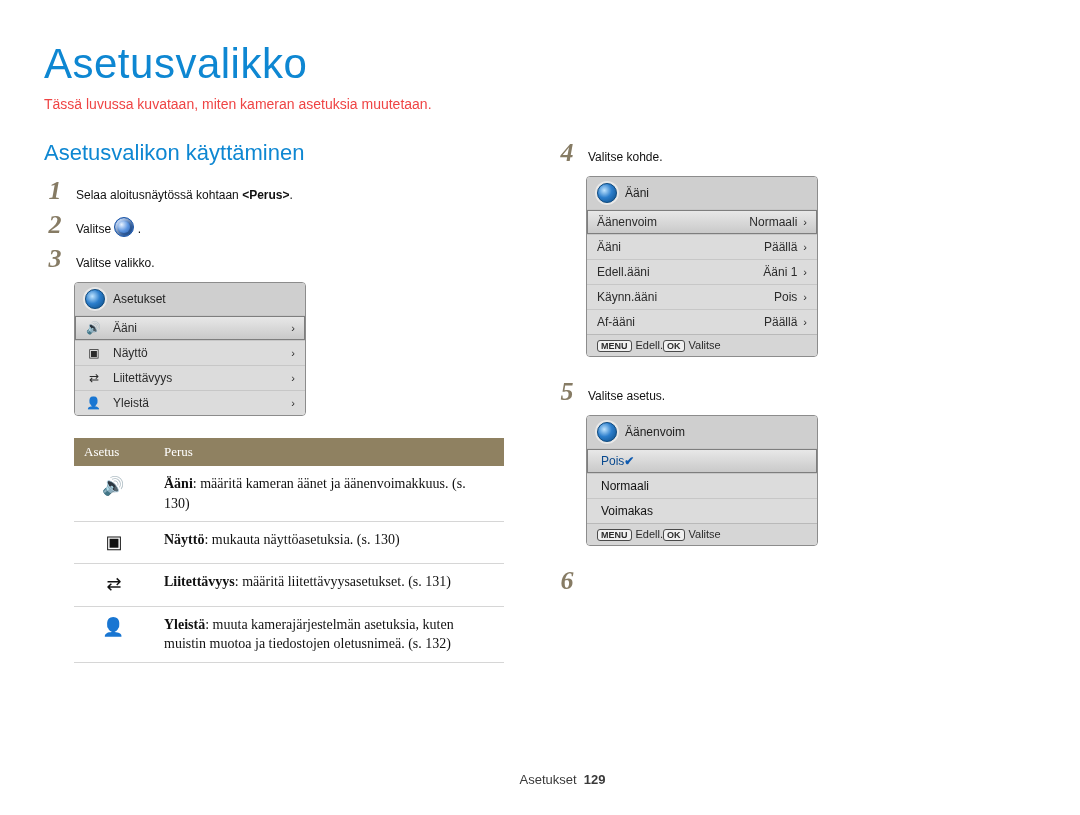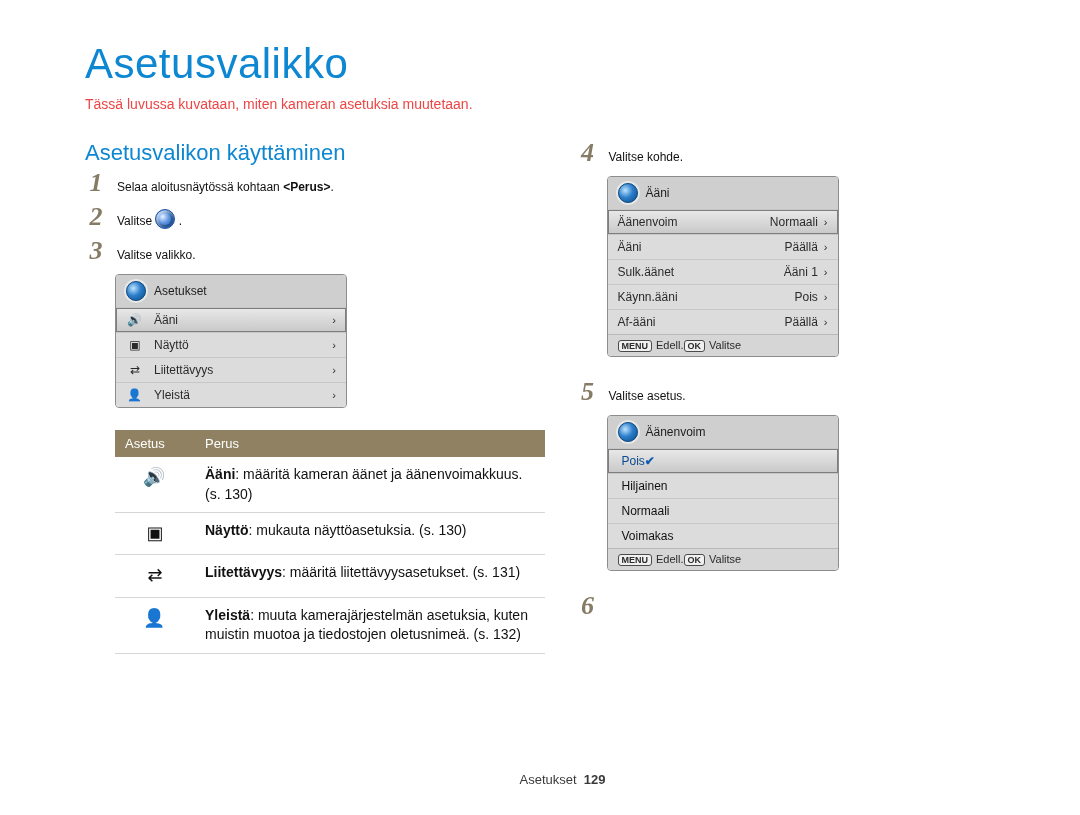--- a/index.html
+++ b/index.html
@@ -7,42 +7,42 @@
     padding: 0;
     width: 1080px;
     height: 815px;
     background: #fff;
     font-family: Arial, Helvetica, sans-serif;
     color: #111;
     font-size: 15px;
   }
   .page {
     box-sizing: border-box;
-    padding: 40px 60px 30px 85px;
+    padding: 40px 60px 30px 44px;
     position: relative;
     width: 1080px;
     height: 815px;
   }
   h1.title {
     color: #0e87d2;
     font-weight: 300;
     font-size: 42px;
     margin: 0 0 8px 0;
     letter-spacing: 0.5px;
   }
   .intro {
     font-size: 14px;
     color: #ef4444;
     margin-bottom: 28px;
   }
   h2.section {
     color: #0e87d2;
     font-weight: 400;
     font-size: 22px;
-    margin: 0 0 4px 0;
+    margin: 0 0 12px 0;
   }
   .cols {
     display: flex;
     gap: 48px;
   }
   .col {
     flex: 1 1 0;
     min-width: 0;
   }
 
@@ -161,20 +161,21 @@
     margin-right:4px;
   }
 
   
   .desc-table {
     width: 430px;
     border-collapse: collapse;
     font-size: 14px;
     margin-top: 16px;
     margin-left: 30px;
+    font-family: Liberation Serif, serif;
   }
   .desc-table thead th {
     background: #8f8161;
     color: #fff;
     font-weight: 400;
     text-align: left;
     padding: 6px 10px;
     font-size: 13px;
   }
   .desc-table thead th:first-child { width: 60px; }
@@ -318,21 +319,21 @@
             <span class="mtext">Äänenvoim</span>
             <span class="mval">Normaali</span>
             <span class="chev">›</span>
           </div>
           <div class="menu-row">
             <span class="mtext">Ääni</span>
             <span class="mval">Päällä</span>
             <span class="chev">›</span>
           </div>
           <div class="menu-row">
-            <span class="mtext">Sulk.äänet</span>
+            <span class="mtext">Edell.ääni</span>
             <span class="mval">Ääni 1</span>
             <span class="chev">›</span>
           </div>
           <div class="menu-row">
             <span class="mtext">Käynn.ääni</span>
             <span class="mval">Pois</span>
             <span class="chev">›</span>
           </div>
           <div class="menu-row">
             <span class="mtext">Af-ääni</span>
@@ -353,23 +354,20 @@
 
       <div class="cam-box">
         <div class="cam-title-row">
           <span class="gear-bullet"></span>
           <span class="label">Äänenvoim</span>
         </div>
         <div class="menu-list">
           <div class="opt-row sel">
             <span class="mtext">Pois</span>
             <span class="check">✔</span>
-          </div>
-          <div class="opt-row">
-            <span class="mtext">Hiljainen</span>
           </div>
           <div class="opt-row">
             <span class="mtext">Normaali</span>
           </div>
           <div class="opt-row">
             <span class="mtext">Voimakas</span>
           </div>
         </div>
         <div class="cam-foot">
           <span><span class="key">MENU</span><span>Edell.</span></span>

